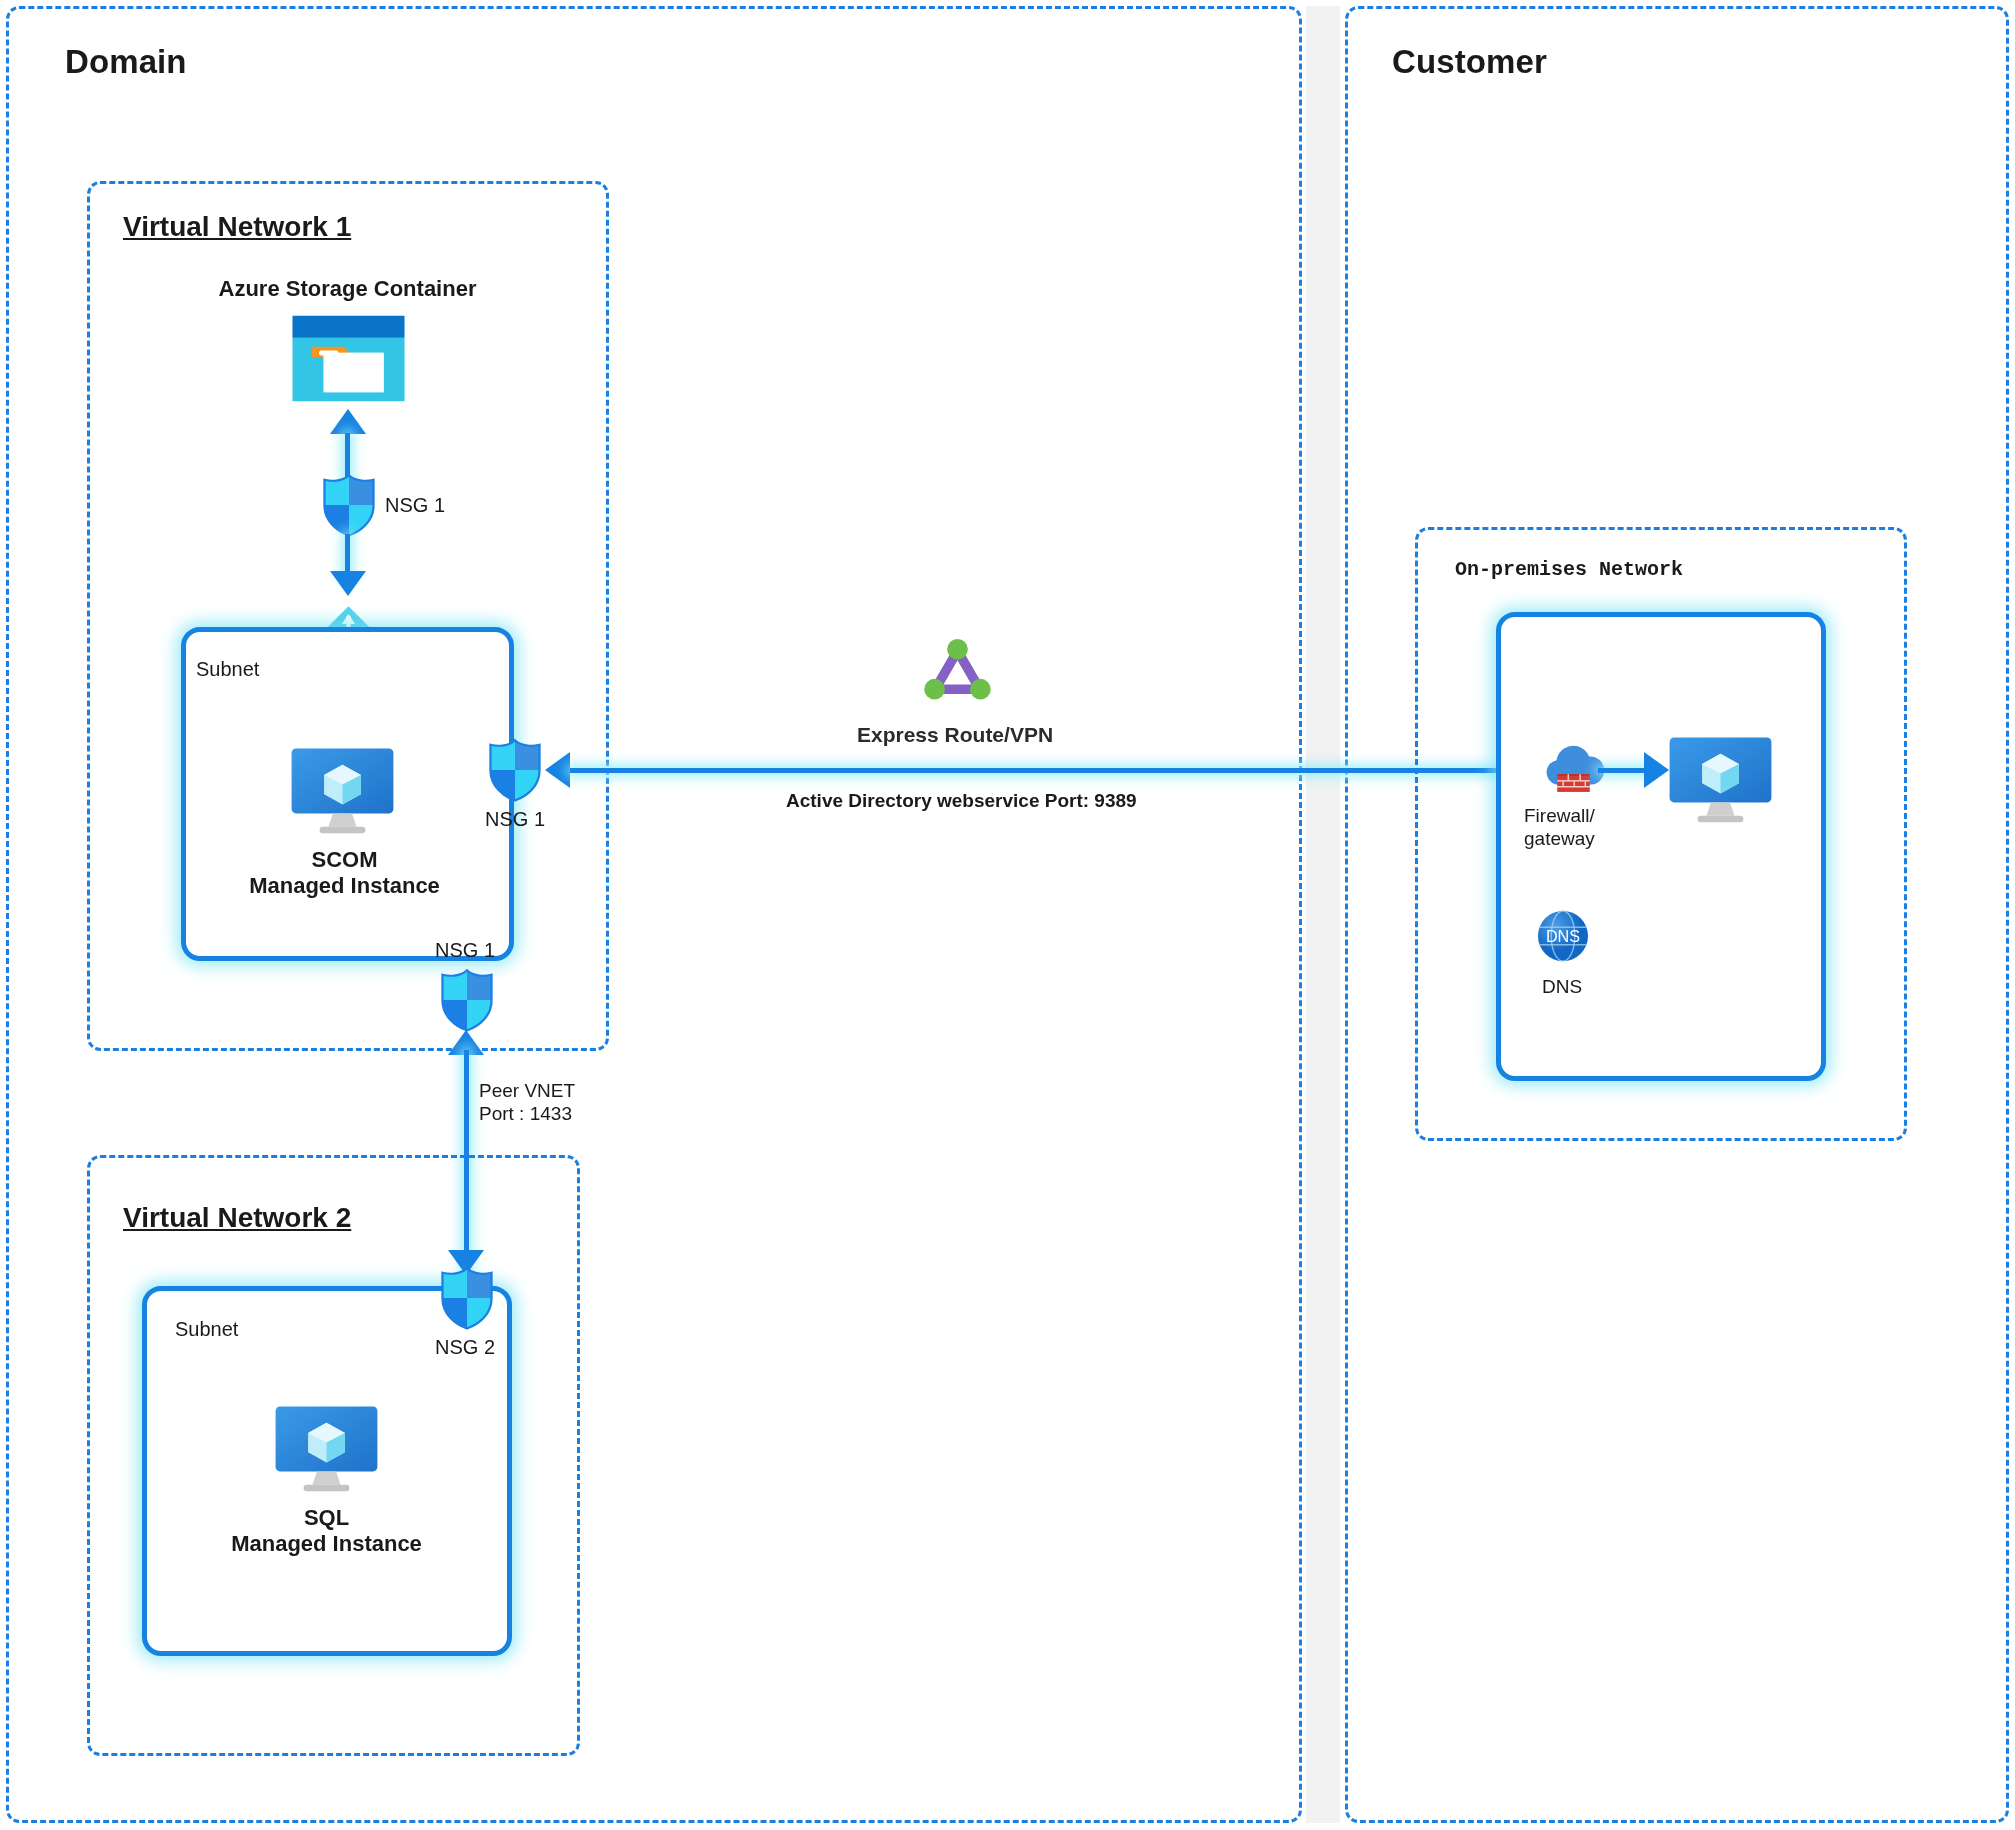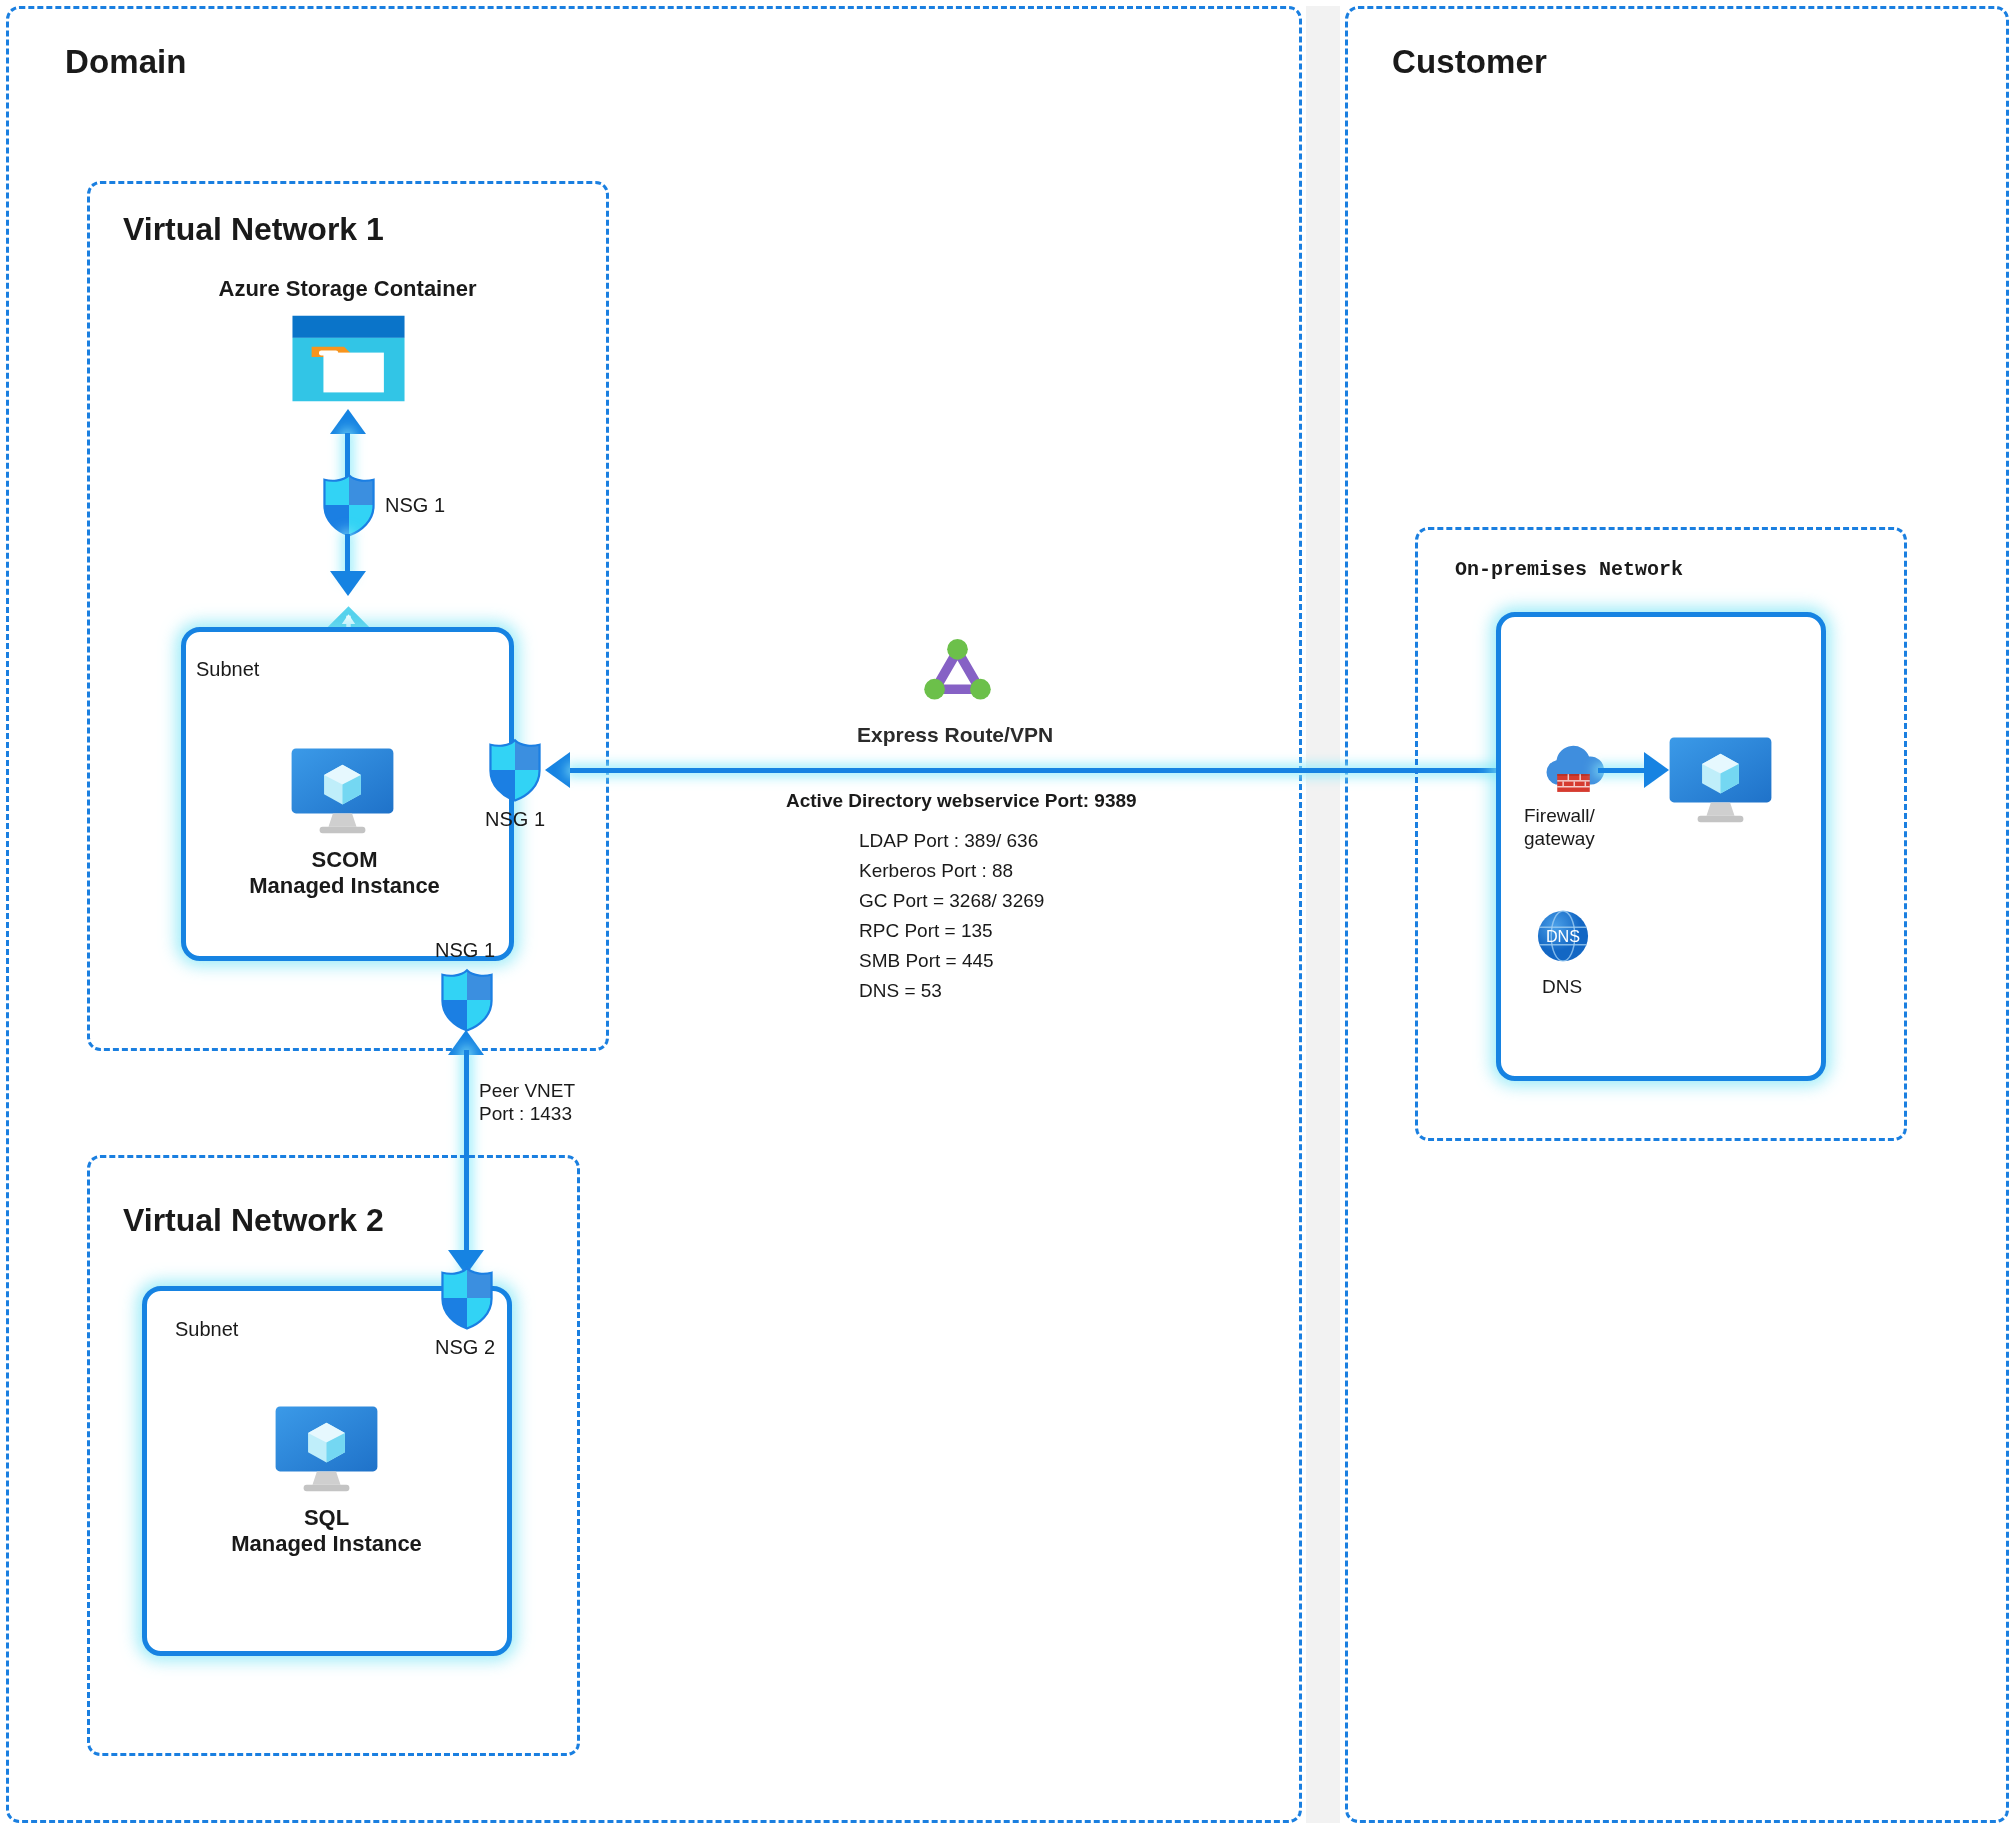--- a/index.html
+++ b/index.html
@@ -4,21 +4,21 @@
 <style>
   html,body{margin:0;padding:0;background:#ffffff;}
   body{font-family:"Liberation Sans",sans-serif;}
   #stage{position:relative;width:2015px;height:1831px;background:#ffffff;overflow:hidden;}
 
   .dashed-box{position:absolute;border:3px dashed #1a7fe0;border-radius:13.3px;box-sizing:border-box;background:transparent;}
   .solid-box{position:absolute;border:5.2px solid #1683e2;border-radius:19px;box-sizing:border-box;background:#ffffff;
              box-shadow:0 0 16.3px 4.4px rgba(125,230,245,.75);}
 
   .zone-title{position:absolute;font-size:33px;font-weight:600;color:#1a1a1a;letter-spacing:0.1px;white-space:nowrap;}
-  .vnet-title{position:absolute;font-size:32px;font-weight:600;color:#1a1a1a;white-space:nowrap;}
+  .vnet-title{position:absolute;font-size:28px;font-weight:600;color:#1a1a1a;white-space:nowrap;text-decoration:underline;}
   .onprem-title{position:absolute;font-size:20px;font-weight:600;color:#1a1a1a;white-space:nowrap;}
   .subnet-label{position:absolute;font-size:20px;font-weight:400;color:#1a1a1a;white-space:nowrap;}
   .node-title{position:absolute;font-size:22px;font-weight:600;color:#1a1a1a;text-align:center;line-height:1.16;white-space:pre-line;}
   .small-label{position:absolute;font-size:19px;font-weight:400;color:#1a1a1a;white-space:pre-line;line-height:1.2;}
   .nsg-label{position:absolute;font-size:20px;font-weight:400;color:#1a1a1a;white-space:nowrap;}
   .er-title{position:absolute;font-size:21px;font-weight:700;color:#2b2b2b;white-space:nowrap;}
   .ports-head{position:absolute;font-size:19px;font-weight:600;color:#1a1a1a;white-space:nowrap;}
   .ports-list{position:absolute;font-size:19px;font-weight:400;color:#1a1a1a;line-height:1.58;white-space:pre-line;}
   .cust-gap{position:absolute;background:#f2f2f2;}
 
@@ -215,26 +215,20 @@
       <circle cx="21" cy="72" r="14" fill="#6cc04a"></circle>
       <circle cx="83" cy="72" r="14" fill="#6cc04a"></circle>
     </svg>
   </div>
   <div class="er-title" style="left:857px;top:723px;">Express Route/VPN</div>
 
   <div class="arrow left" style="left:545px;top:752px;"></div>
   <div class="line h" style="left:570px;top:768px;width:1087px;"></div>
 
   <div class="ports-head" style="left:786px;top:790px;">Active Directory webservice Port: 9389</div>
-  <div class="ports-list" style="left:859px;top:826px;">LDAP Port : 389/ 636
-Kerberos Port : 88
-GC Port = 3268/ 3269
-RPC Port = 135
-SMB Port = 445
-DNS = 53</div>
 
   <div class="dashed-box" style="left:1415px;top:527px;width:492px;height:614px;"></div>
   <div class="onprem-title" style="left:1455px;top:558px;font-family:Liberation Mono, monospace;">On-premises Network</div>
 
   <div class="solid-box" style="left:1496px;top:612px;width:330px;height:469px;"></div>
 
   <div class="icon" style="left:1538px;top:740px;width:71px;height:58px;">
     <svg width="71" height="58" viewBox="0 0 96 78">
       <path d="M24 60 a17 17 0 0 1 1 -33 a23 23 0 0 1 44 -5 a16 16 0 0 1 3 38 Z" fill="#3f8ede"></path>
       <g>

